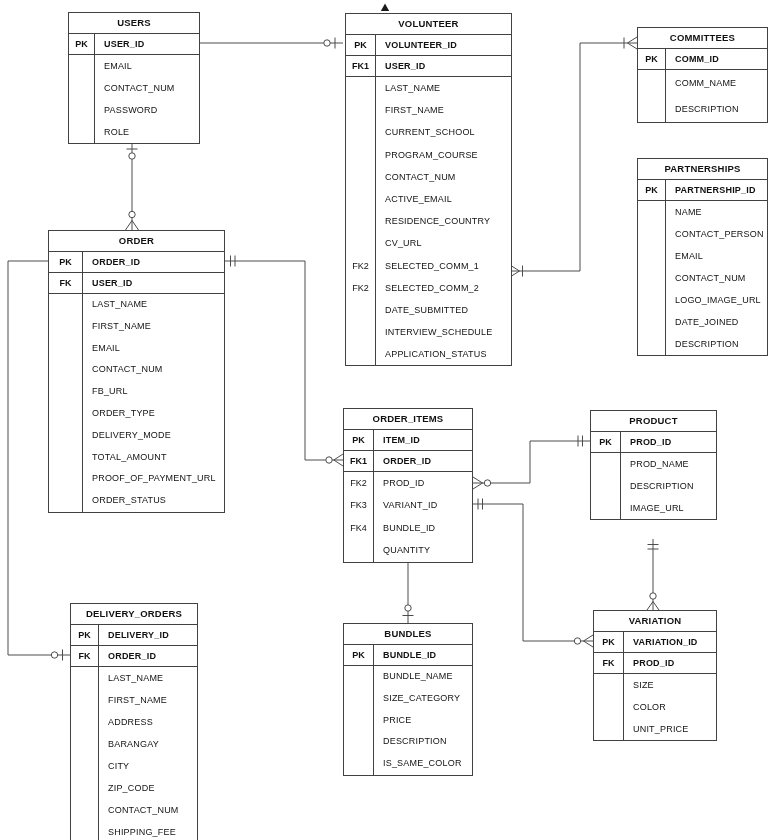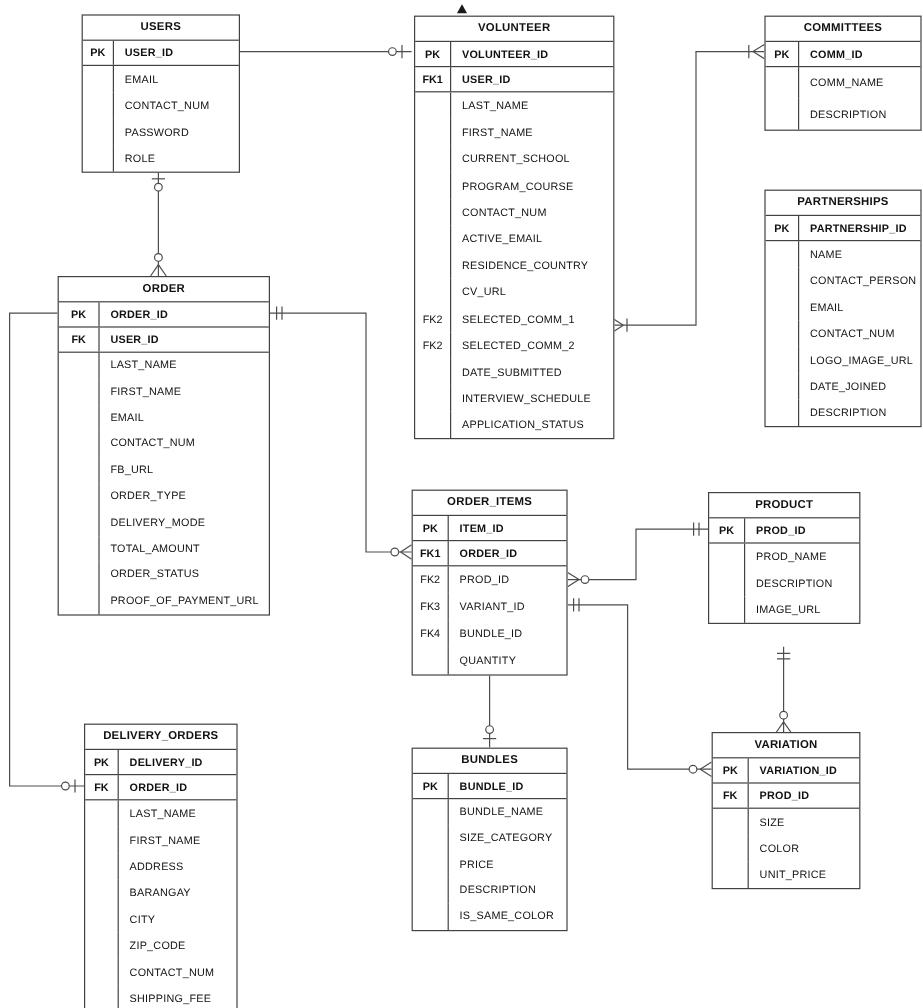--- a/index.html
+++ b/index.html
@@ -177,21 +177,21 @@
           <span class="k"></span>
           <span class="v">INTERVIEW_SCHEDULE</span>
         </div>
         <div class="row">
           <span class="k"></span>
           <span class="v">APPLICATION_STATUS</span>
         </div>
       </div>
   </div>
 
-  <div class="entity" style="left:637px;top:13px;width:131px;--kw:28px;--rh:26px">
+  <div class="entity" style="left:637px;top:27px;width:131px;--kw:28px;--rh:26px">
     <div class="ehead">COMMITTEES</div>
     <div>
         <div class="row keyed">
           <span class="k">PK</span>
           <span class="v">COMM_ID</span>
         </div>
         <div class="row">
           <span class="k"></span>
           <span class="v">COMM_NAME</span>
         </div>
@@ -278,25 +278,25 @@
         <div class="row">
           <span class="k"></span>
           <span class="v">DELIVERY_MODE</span>
         </div>
         <div class="row">
           <span class="k"></span>
           <span class="v">TOTAL_AMOUNT</span>
         </div>
         <div class="row">
           <span class="k"></span>
+          <span class="v">PROOF_OF_PAYMENT_URL</span>
+        </div>
+        <div class="row">
+          <span class="k"></span>
           <span class="v">ORDER_STATUS</span>
-        </div>
-        <div class="row">
-          <span class="k"></span>
-          <span class="v">PROOF_OF_PAYMENT_URL</span>
         </div>
       </div>
   </div>
 
   <div class="entity" style="left:343px;top:408px;width:130px;--kw:30px;--rh:22.4px">
     <div class="ehead">ORDER_ITEMS</div>
     <div>
         <div class="row keyed">
           <span class="k">PK</span>
           <span class="v">ITEM_ID</span>

